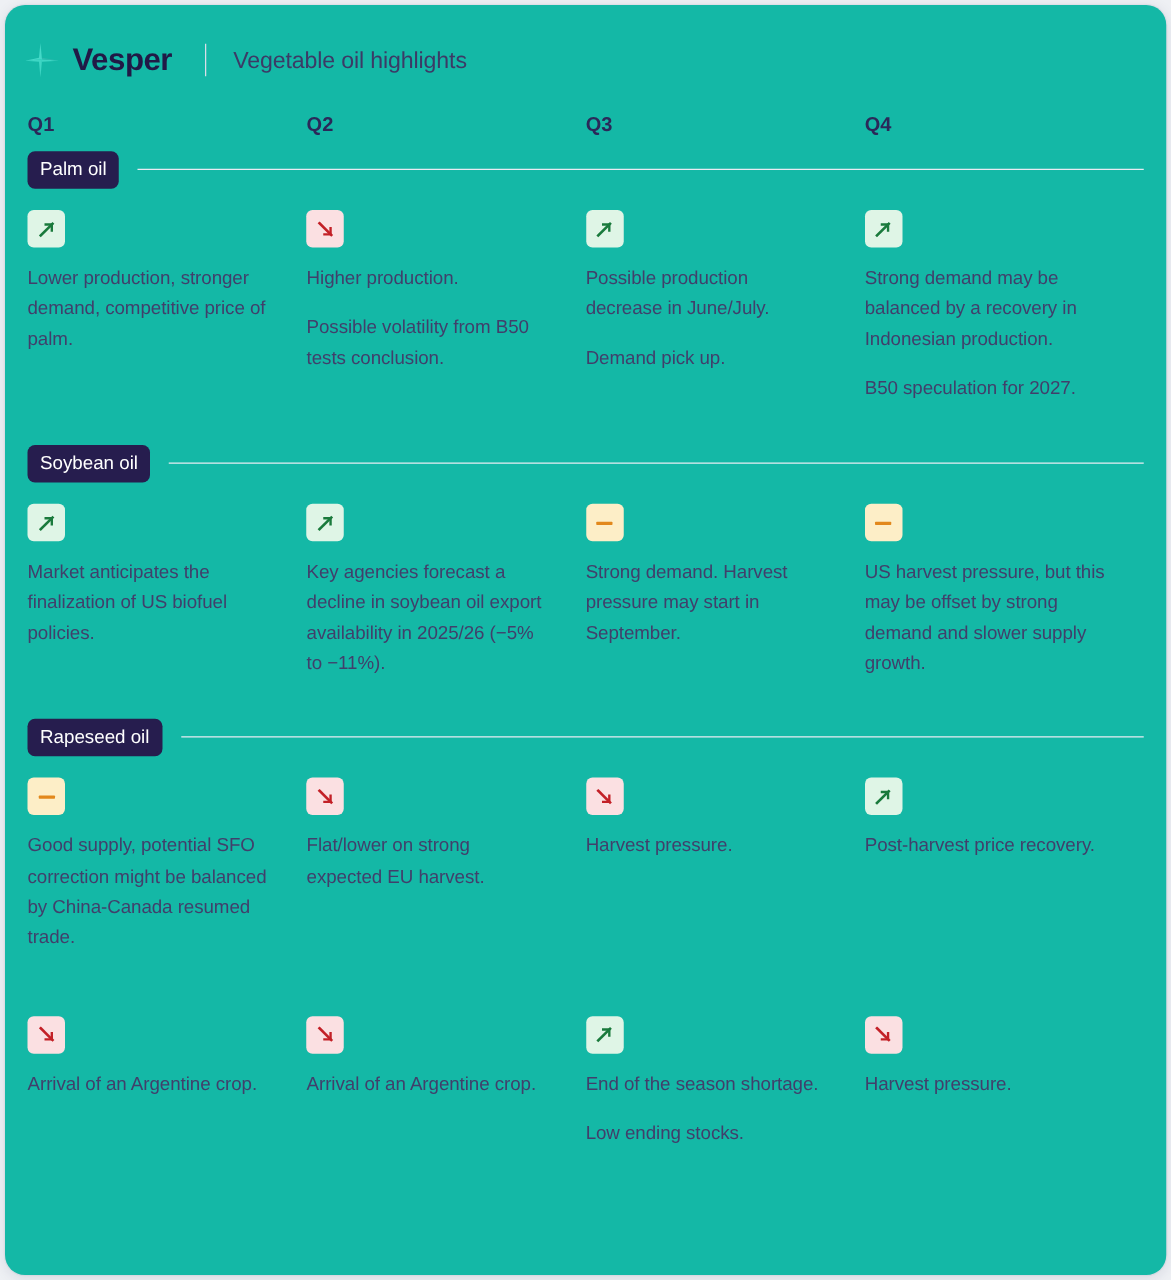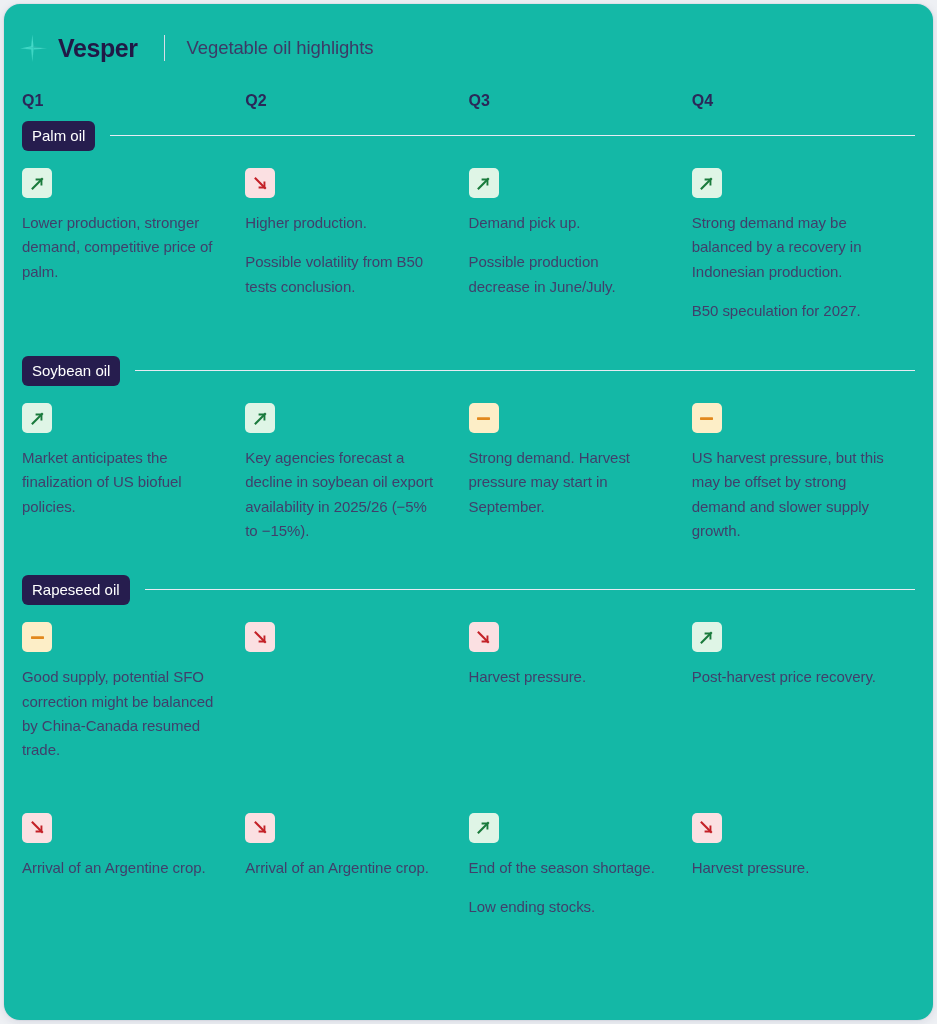--- a/index.html
+++ b/index.html
@@ -204,22 +204,22 @@
               <p>Higher production.</p>
               <p>Possible volatility from B50 tests conclusion.</p>
             </div>
             <div class="cell">
               <div class="badge up">
                 <svg width="17" height="17" viewBox="0 0 17 17" aria-hidden="true">
                   <path d="M3.6 13.4 L13.0 4.0" stroke="#1a7a3c" stroke-width="2.1" stroke-linecap="square"></path>
                   <path d="M6.6 3.6 L13.4 3.6 L13.4 10.4 L11.5 10.4 L11.5 5.5 L6.6 5.5 Z" fill="#1a7a3c"></path>
                 </svg>
               </div>
+              <p>Possible production decrease in June/July.</p>
               <p>Demand pick up.</p>
-              <p>Possible production decrease in June/July.</p>
             </div>
             <div class="cell">
               <div class="badge up">
                 <svg width="17" height="17" viewBox="0 0 17 17" aria-hidden="true">
                   <path d="M3.6 13.4 L13.0 4.0" stroke="#1a7a3c" stroke-width="2.1" stroke-linecap="square"></path>
                   <path d="M6.6 3.6 L13.4 3.6 L13.4 10.4 L11.5 10.4 L11.5 5.5 L6.6 5.5 Z" fill="#1a7a3c"></path>
                 </svg>
               </div>
               <p>Strong demand may be balanced by a recovery in Indonesian production.</p>
               <p>B50 speculation for 2027.</p>
@@ -241,21 +241,21 @@
               </div>
               <p>Market anticipates the finalization of US biofuel policies.</p>
             </div>
             <div class="cell">
               <div class="badge up">
                 <svg width="17" height="17" viewBox="0 0 17 17" aria-hidden="true">
                   <path d="M3.6 13.4 L13.0 4.0" stroke="#1a7a3c" stroke-width="2.1" stroke-linecap="square"></path>
                   <path d="M6.6 3.6 L13.4 3.6 L13.4 10.4 L11.5 10.4 L11.5 5.5 L6.6 5.5 Z" fill="#1a7a3c"></path>
                 </svg>
               </div>
-              <p>Key agencies forecast a decline in soybean oil export availability in 2025/26 (−5% to −15%).</p>
+              <p>Key agencies forecast a decline in soybean oil export availability in 2025/26 (−5% to −11%).</p>
             </div>
             <div class="cell">
               <div class="badge flat">
                 <svg width="17" height="17" viewBox="0 0 17 17" aria-hidden="true">
                   <rect x="2" y="7.3" width="13" height="2.6" rx="0.6" fill="#e2881c"></rect>
                 </svg>
               </div>
               <p>Strong demand. Harvest pressure may start in September.</p>
             </div>
             <div class="cell">
@@ -282,20 +282,21 @@
               </div>
               <p>Good supply, potential SFO correction might be balanced by China-Canada resumed trade.</p>
             </div>
             <div class="cell">
               <div class="badge down">
                 <svg width="17" height="17" viewBox="0 0 17 17" aria-hidden="true">
                   <path d="M3.6 3.6 L13.0 13.0" stroke="#c32027" stroke-width="2.1" stroke-linecap="square"></path>
                   <path d="M13.4 6.6 L13.4 13.4 L6.6 13.4 L6.6 11.5 L11.5 11.5 L11.5 6.6 Z" fill="#c32027"></path>
                 </svg>
               </div>
+              <p>Flat/lower on strong expected EU harvest.</p>
             </div>
             <div class="cell">
               <div class="badge down">
                 <svg width="17" height="17" viewBox="0 0 17 17" aria-hidden="true">
                   <path d="M3.6 3.6 L13.0 13.0" stroke="#c32027" stroke-width="2.1" stroke-linecap="square"></path>
                   <path d="M13.4 6.6 L13.4 13.4 L6.6 13.4 L6.6 11.5 L11.5 11.5 L11.5 6.6 Z" fill="#c32027"></path>
                 </svg>
               </div>
               <p>Harvest pressure.</p>
             </div>

